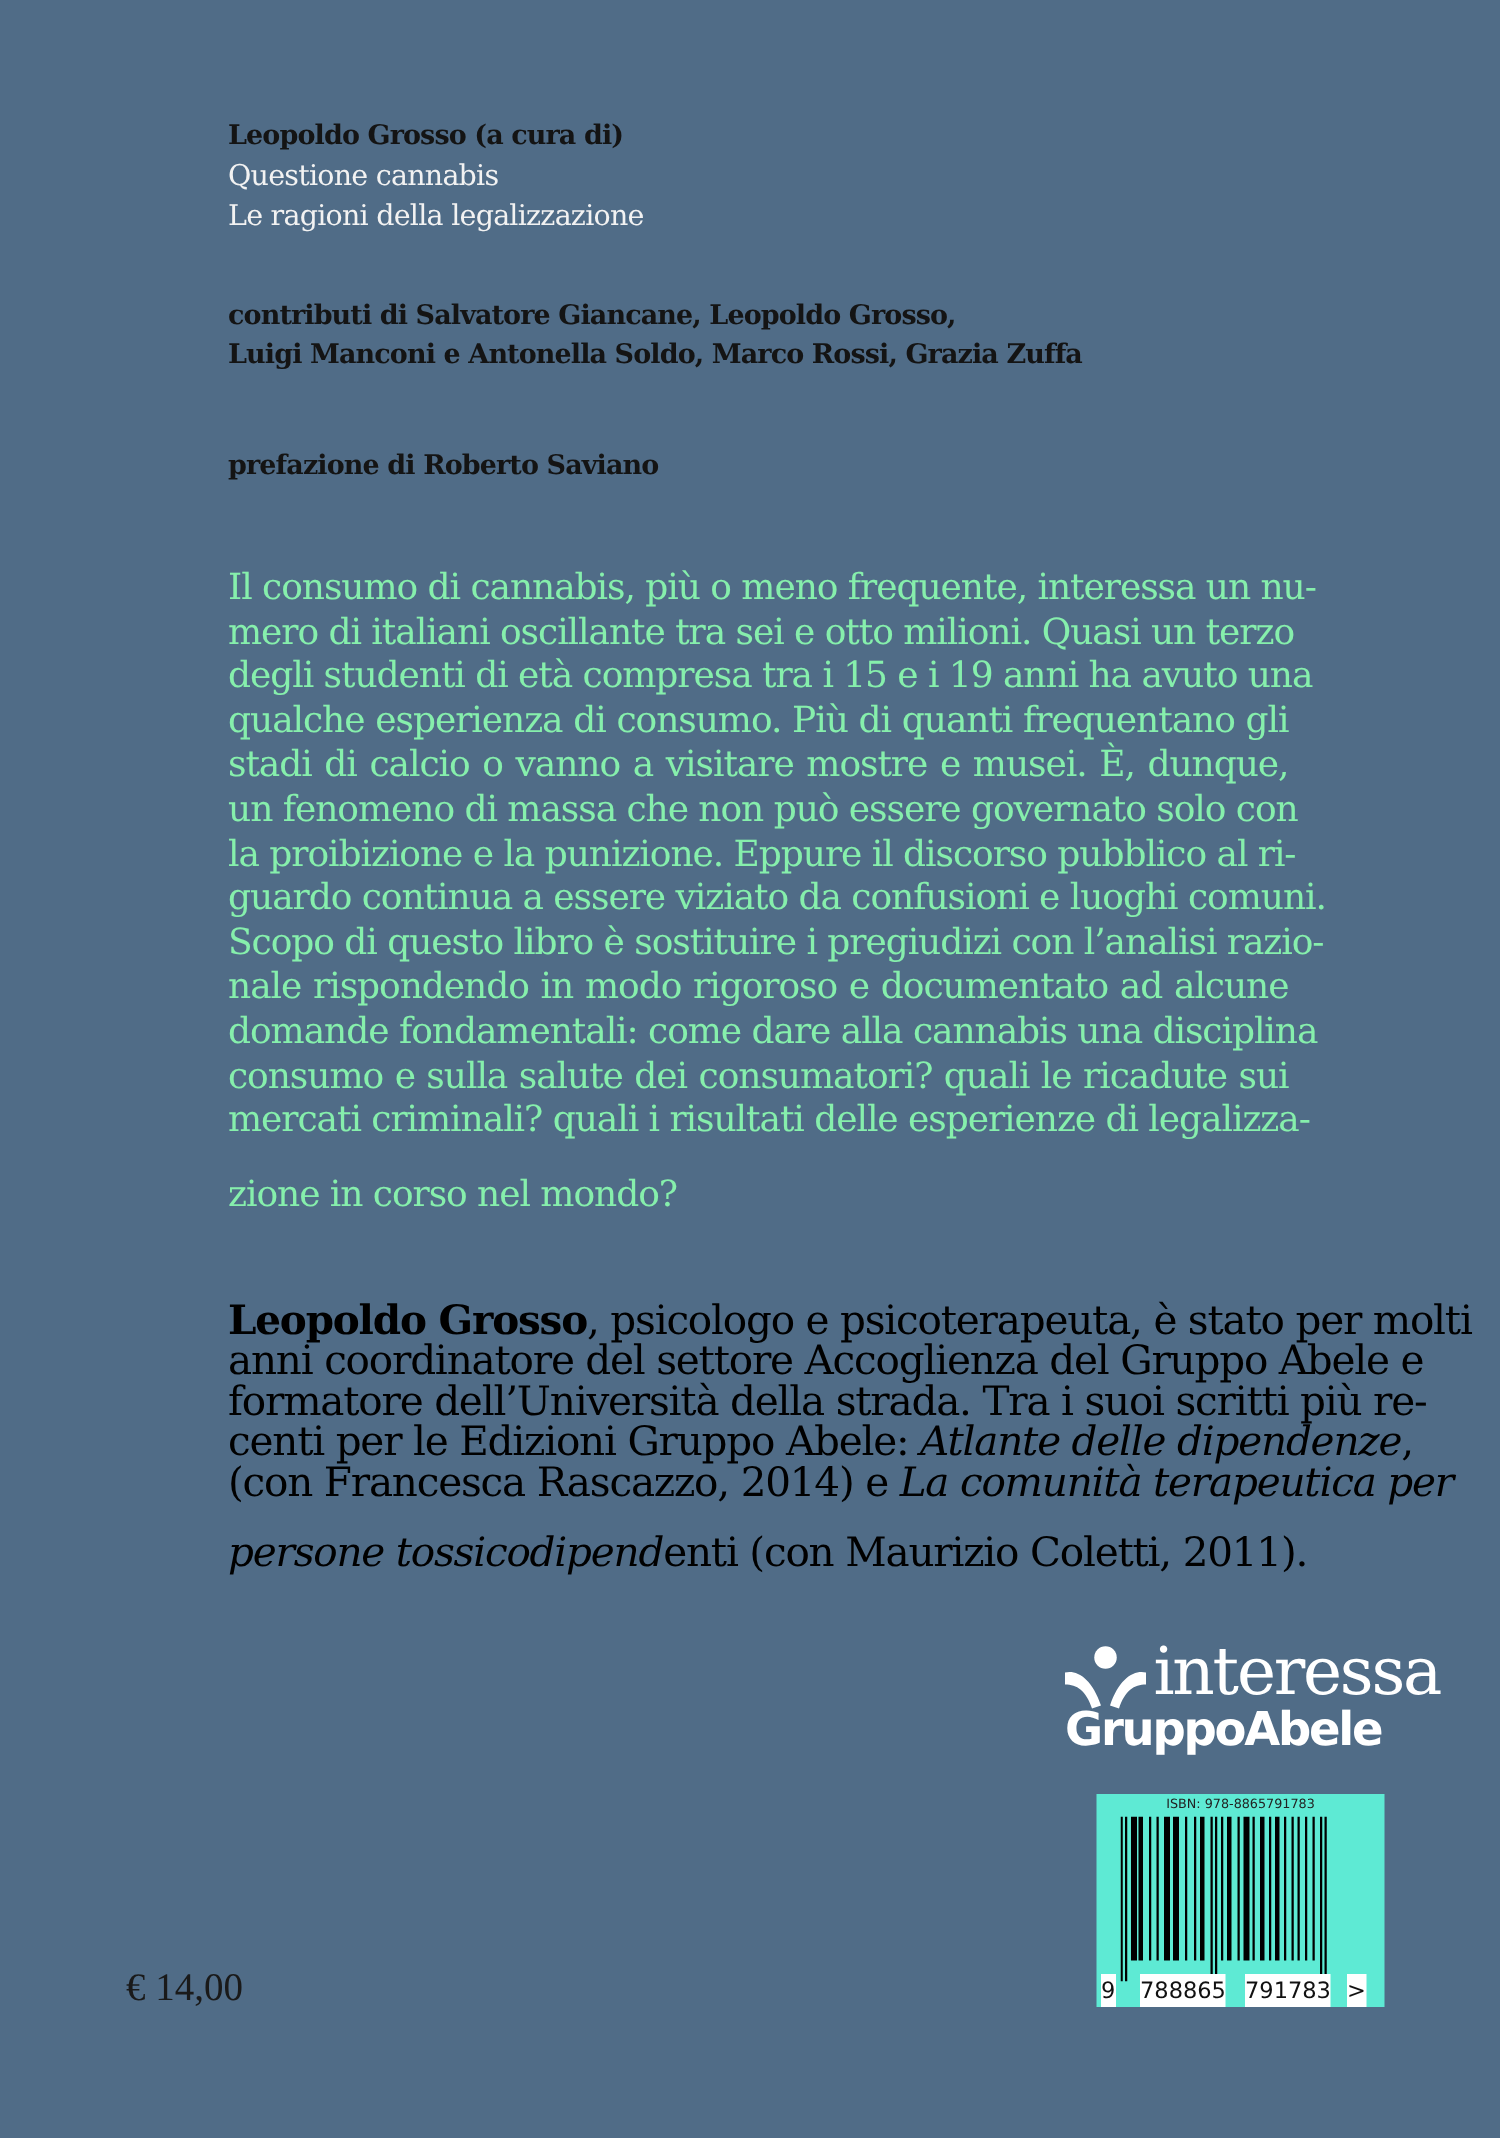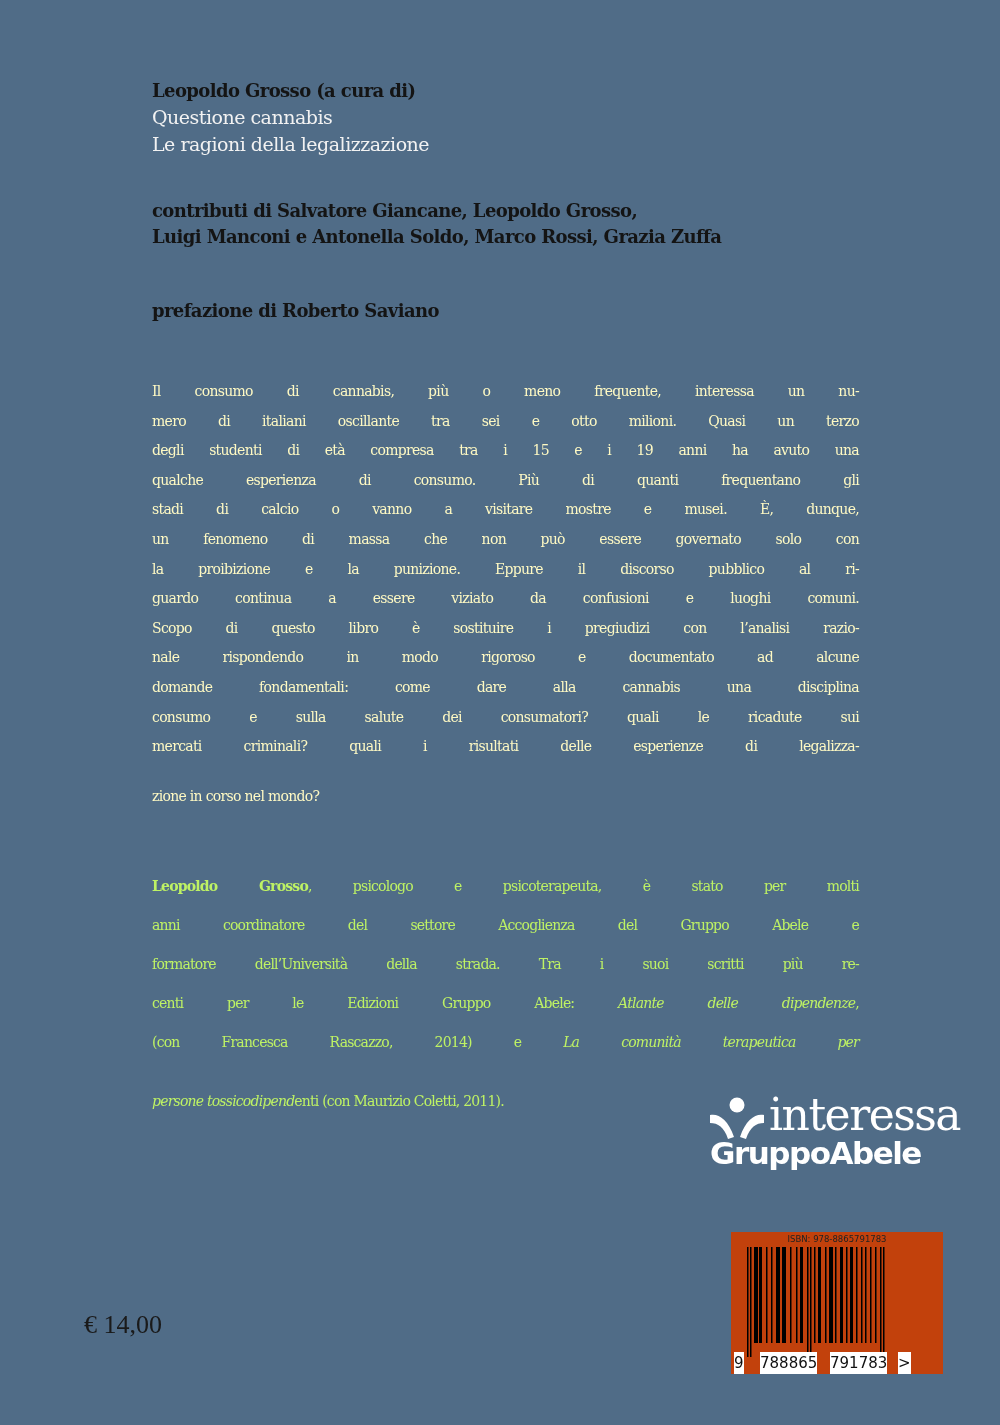--- a/index.html
+++ b/index.html
@@ -22,50 +22,49 @@
     color: #141414; font-weight: bold; font-size: 18px; line-height: 26px;
     letter-spacing: -0.6px; white-space: nowrap;
   }
   .preface {
     position: absolute; left: 152px; top: 270px;
     color: #141414; font-weight: bold; font-size: 18px; line-height: 26px;
     letter-spacing: -0.6px; white-space: nowrap; margin-top: 28px;
   }
   .blurb {
     position: absolute; left: 152px; top: 377px; width: 707px;
-    color: #fef9c3; font-size: 14px; line-height: 29.6px;
+    color: #86efac; font-size: 24px; line-height: 29.6px;
     letter-spacing: -0.7px;
   }
   .blurb .ln, .bio .ln { display: block; text-align: justify; text-align-last: justify; white-space: nowrap; }
   .blurb .ln.last, .bio .ln.last { text-align-last: left; margin-top: 20px; }
   .bio {
     position: absolute; left: 152px; top: 867px; width: 707px;
-    color: #bef264; font-size: 14px; line-height: 39px;
+    color: #000000; font-size: 27px; line-height: 27px;
     letter-spacing: -0.8px;
   }
   .bio b { font-weight: bold; }
   .bio i { }
   .logo {
     position: absolute; left: 708px; top: 1094px; width: 230px; height: 85px;
   }
   .logo-icon { position: absolute; left: 0; top: 3px; width: 58px; height: 44px; }
   .logo-word1 {
     position: absolute; left: 61px; top: -4px;
     color: #ffffff; font-size: 44px; letter-spacing: -1.5px;
     font-family: "DejaVu Serif", serif; line-height: 50px;
   }
   .logo-word2 {
     position: absolute; left: 2px; top: 41px;
     color: #ffffff; font-size: 31px; font-weight: bold;
     font-family: "DejaVu Sans", sans-serif; letter-spacing: -1.5px; line-height: 36px;
   }
   .barcode {
-    position: absolute; left: 731px; top: 1196px; width: 212px; height: 142px;
-    background: #c2410c;
-    margin-top: 36px;
+    position: absolute; left: 731px; top: 1196px; width: 192px; height: 142px;
+    background: #5eead4;
   }
   .isbn-label {
     position: absolute; left: 0; right: 0; top: 2px; text-align: center;
     font-family: "DejaVu Sans", sans-serif; font-size: 8.5px; color: #222;
   }
   .bars { position: absolute; left: 16px; top: 15px; width: 150px; height: 110px; }
   .bc-digits {
     position: absolute; left: 3px; right: 3px; bottom: 0px; height: 22px;
     font-family: "DejaVu Sans", sans-serif; font-size: 15px; color: #111; line-height: 22px;
   }

